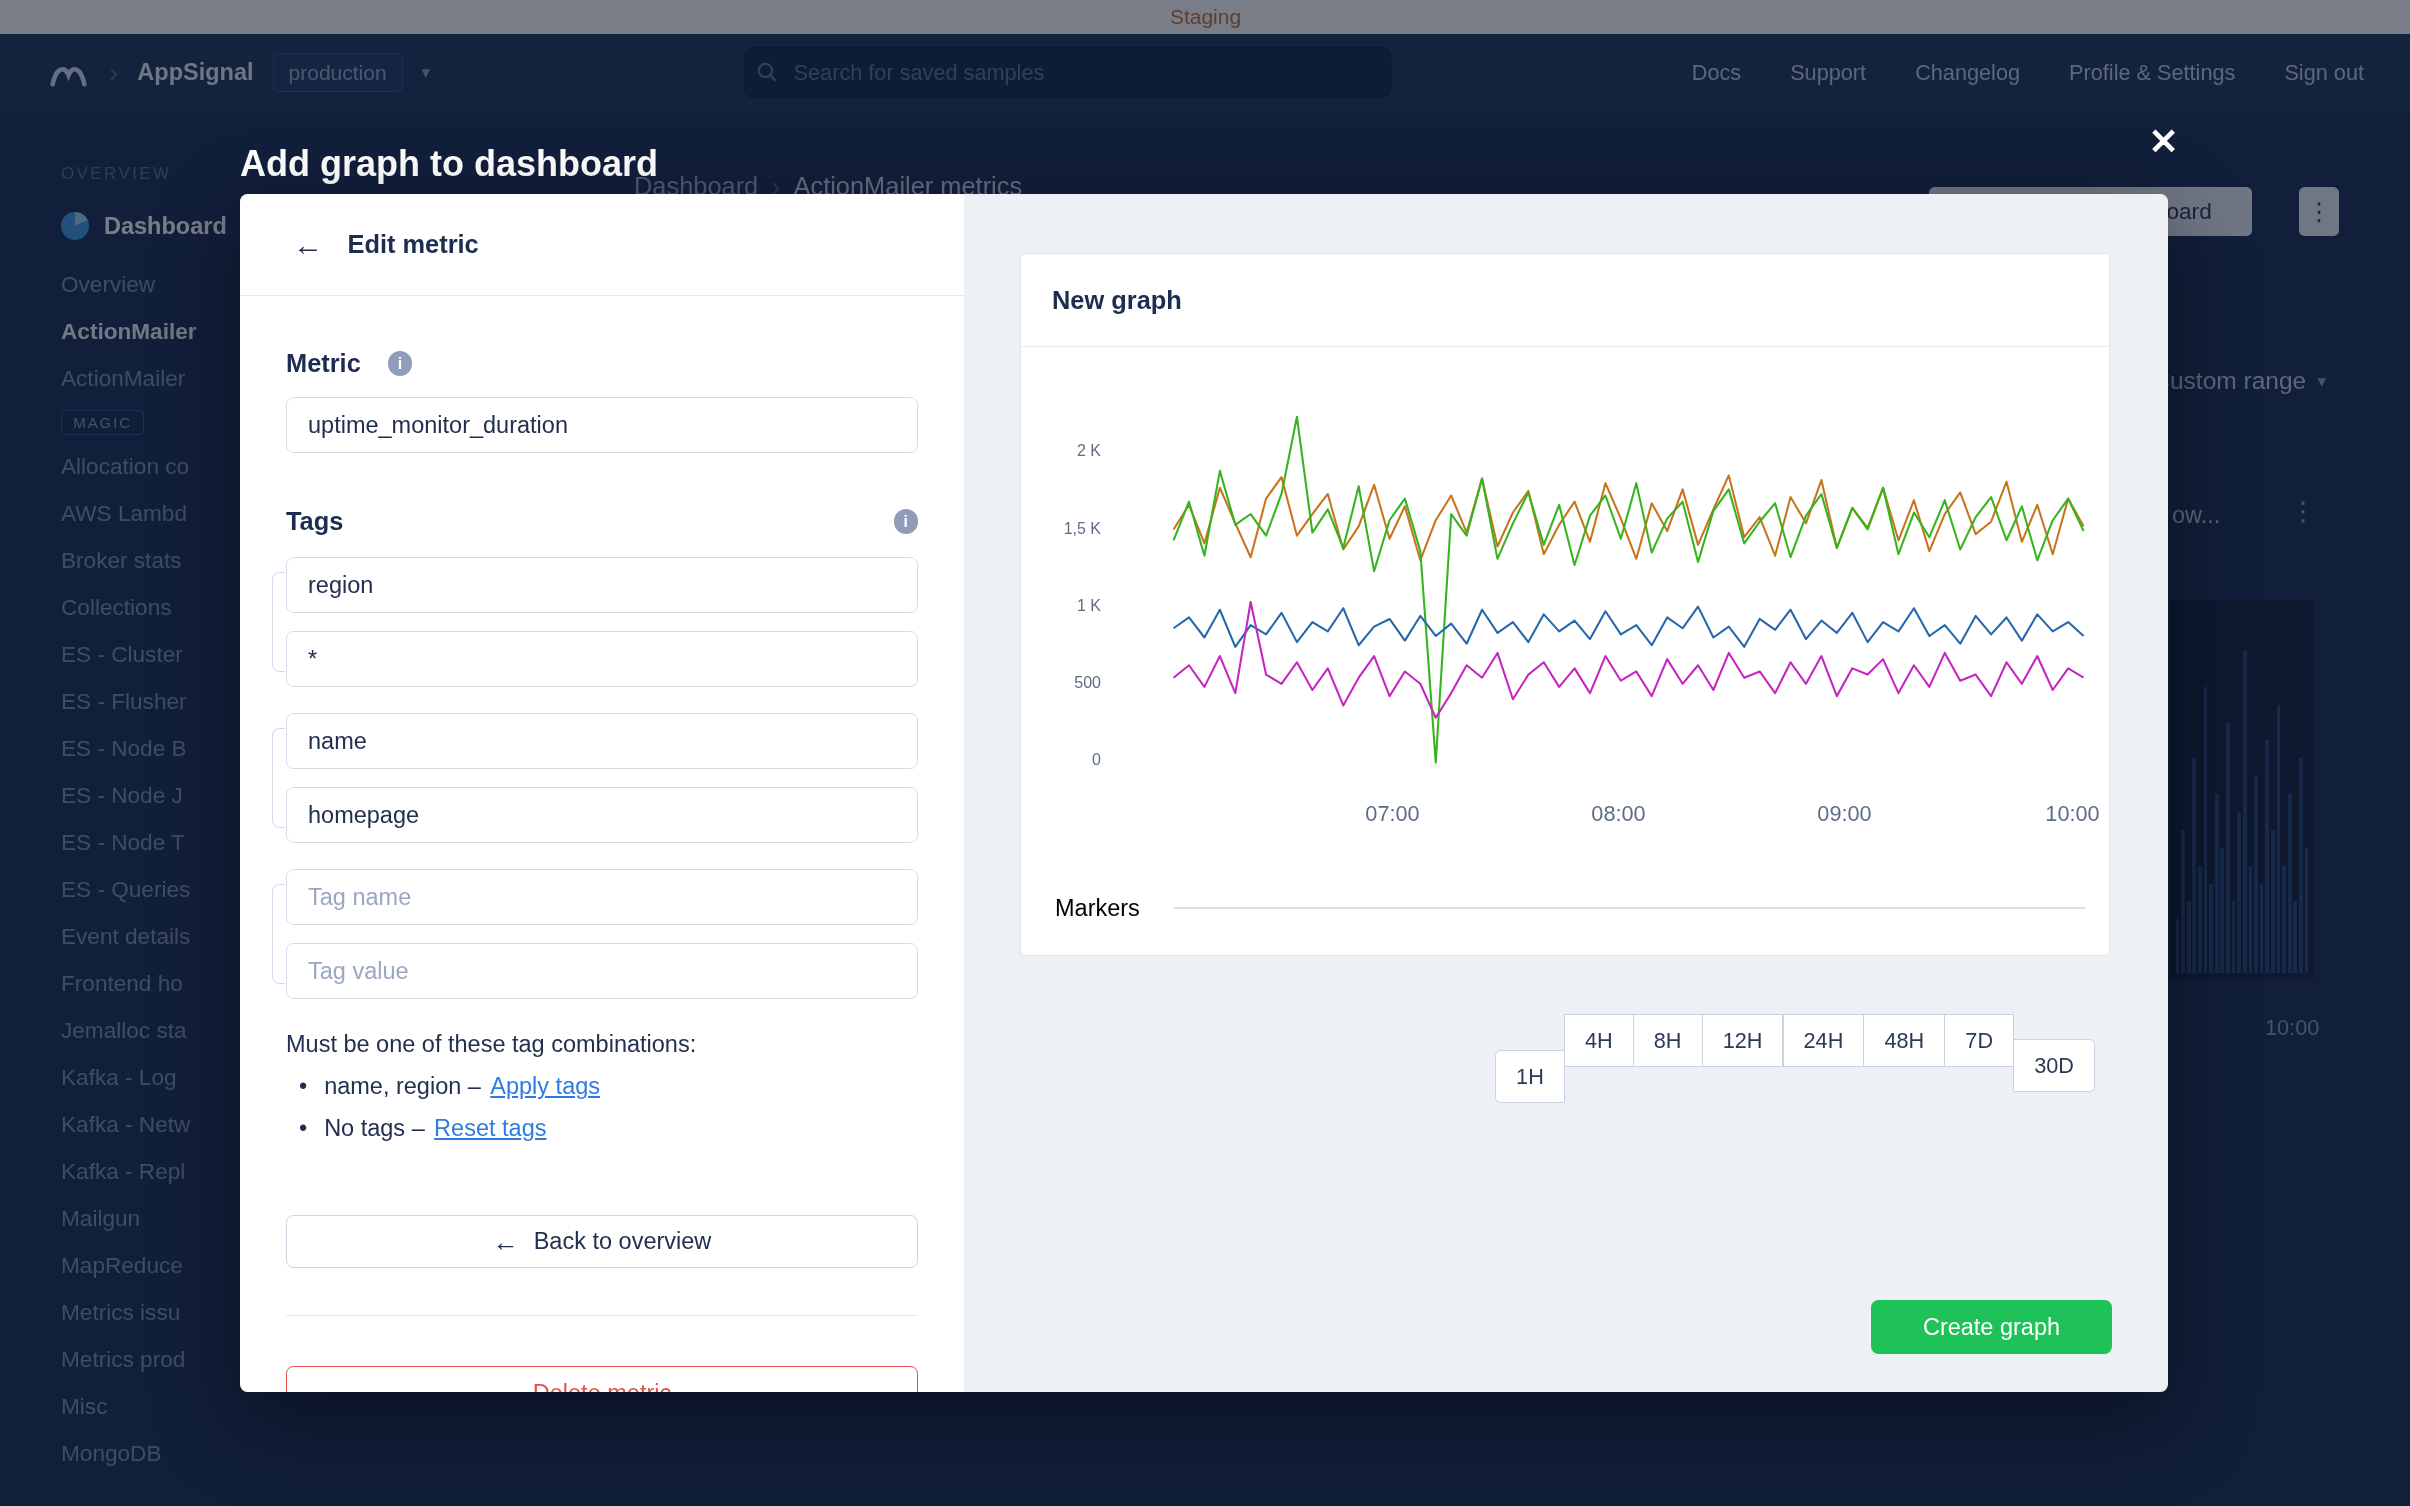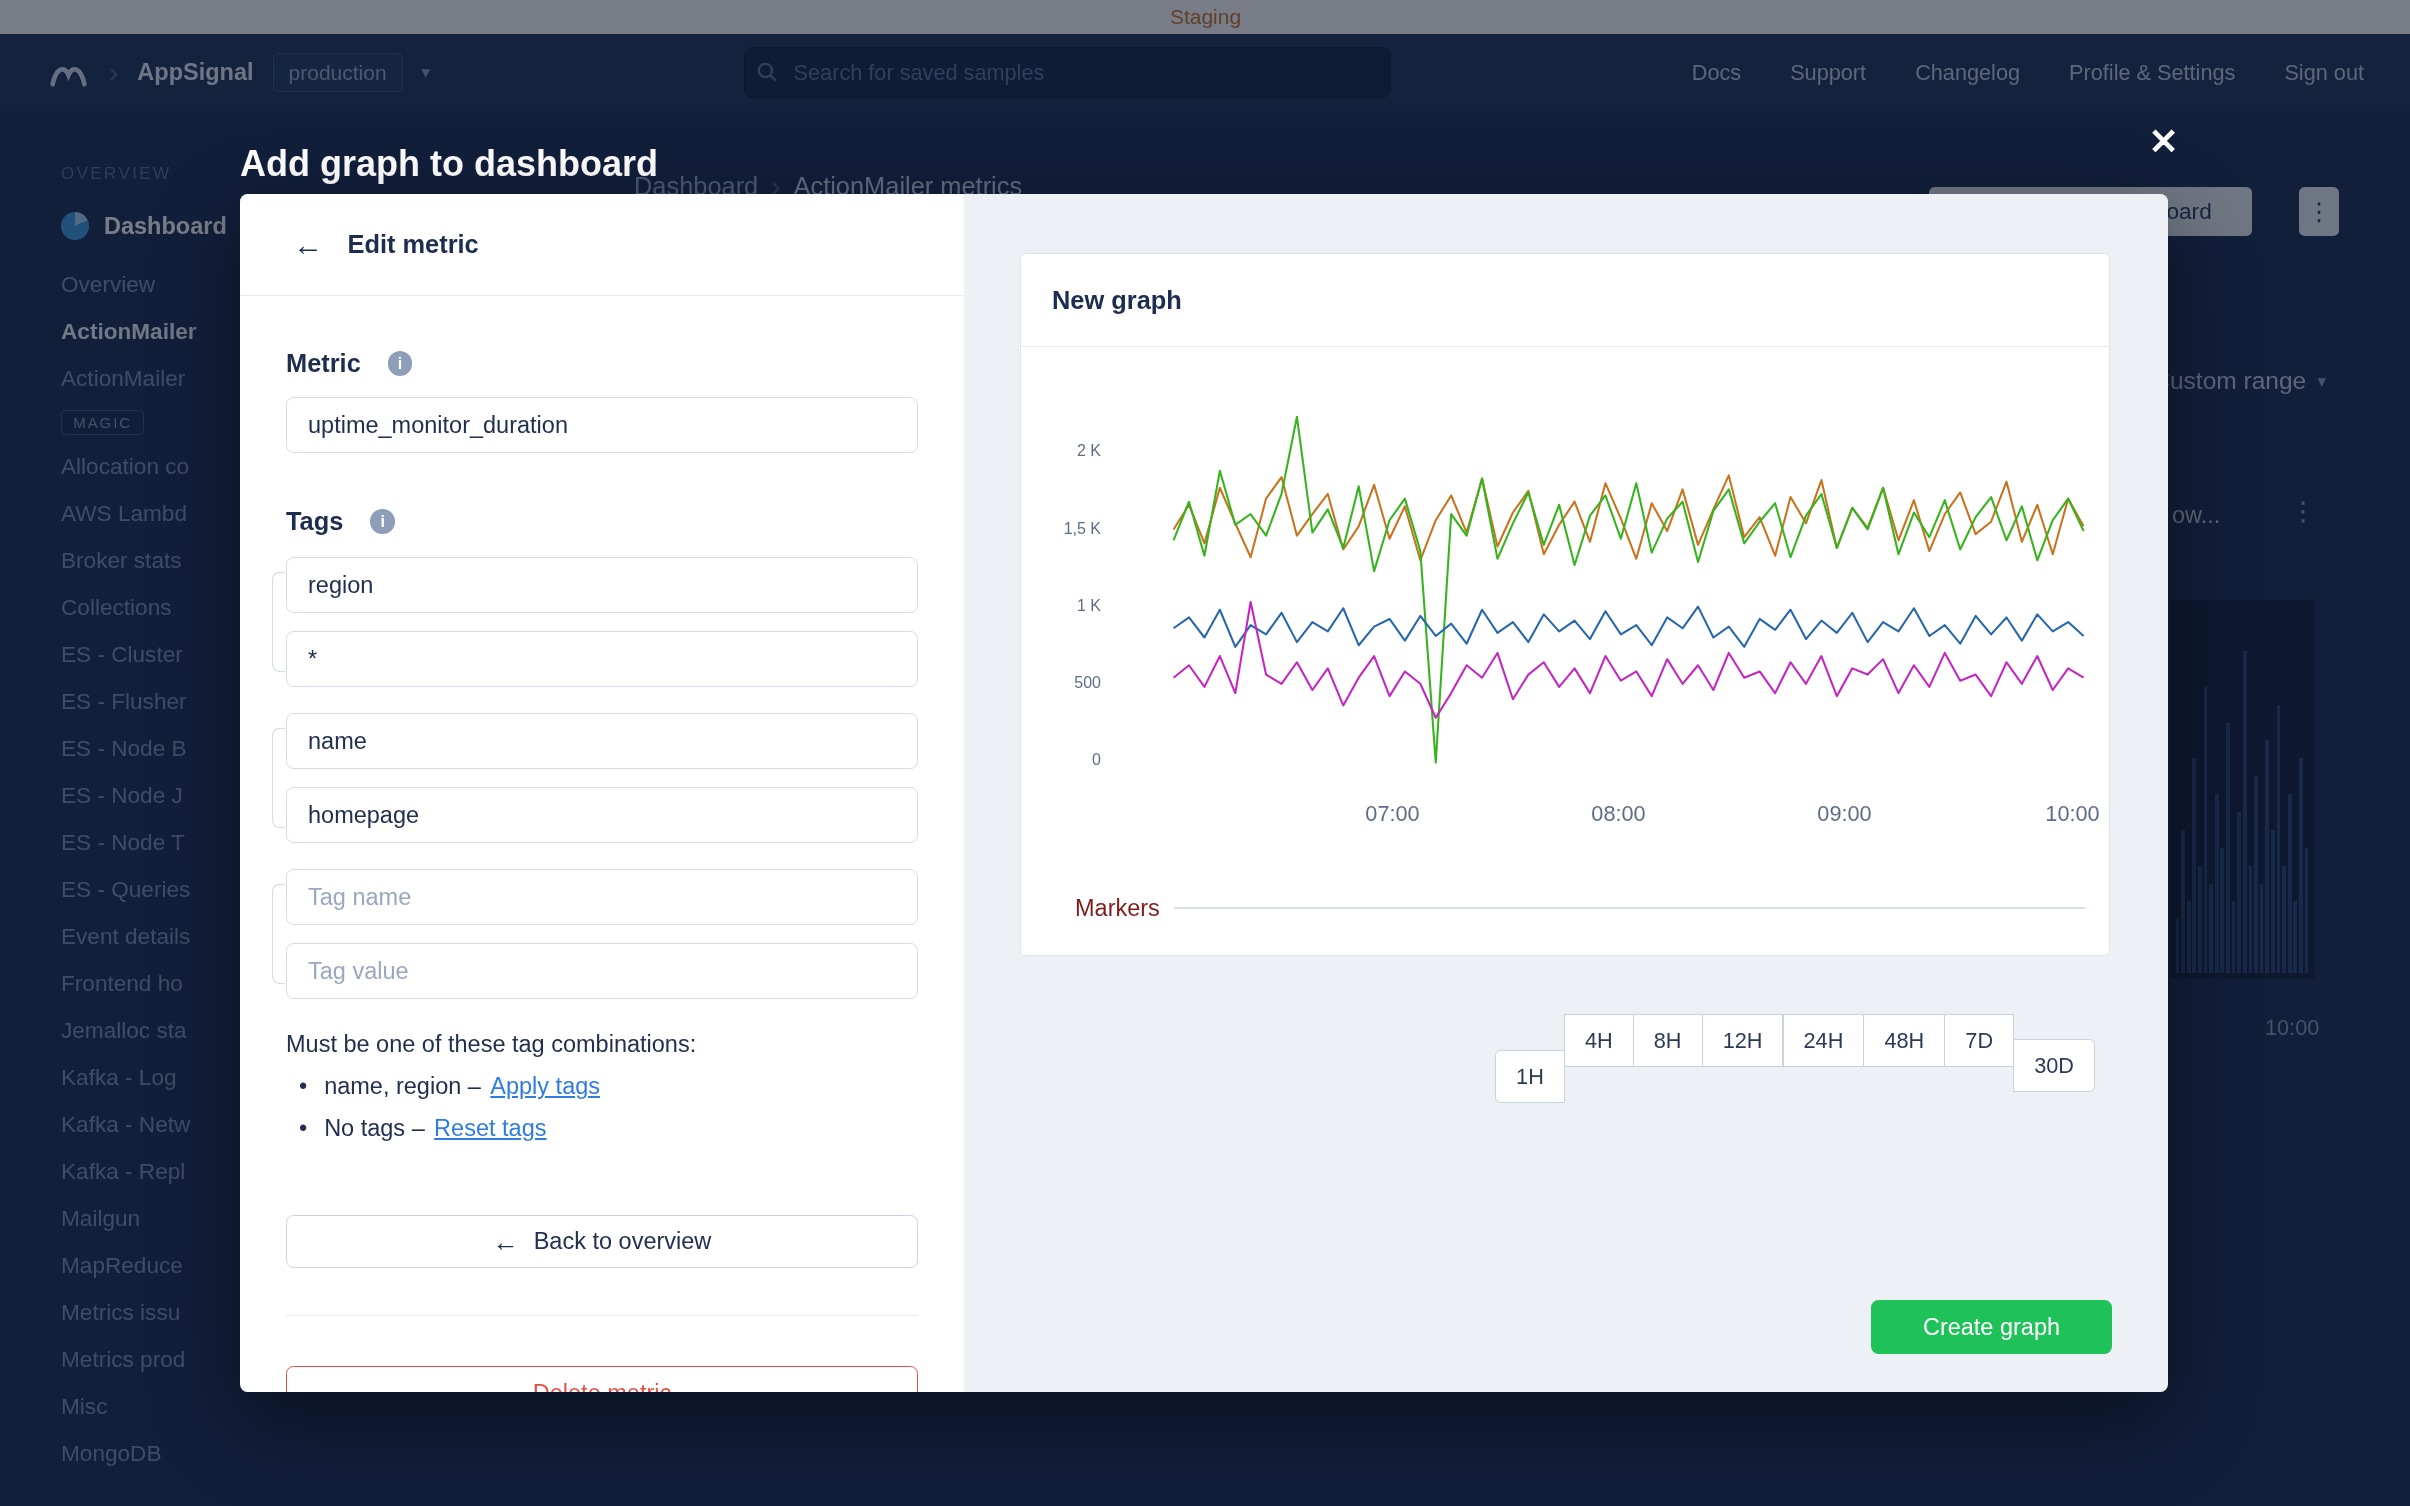--- a/index.html
+++ b/index.html
@@ -68,21 +68,21 @@
   .modal{position:absolute;left:240px;top:194px;width:1928px;height:1198px;z-index:10;border-radius:7.5px;
     overflow:hidden;display:flex;box-shadow:0 28px 85px rgba(0,0,0,.45);}
   .editor{width:724px;background:#ffffff;flex-shrink:0;box-sizing:border-box;}
   .editor-header{height:101px;border-bottom:0.9px solid #e6eaf1;display:flex;align-items:center;
     gap:24.5px;padding-left:53px;}
   .back-arrow{font-size:30px;color:#1d2d50;cursor:pointer;line-height:1;}
   .editor-title{font-size:25.4px;font-weight:bold;color:#1d2d50;}
   .editor-body{padding:0 46px;}
   .field-label{display:flex;align-items:center;gap:27px;font-size:25.4px;font-weight:bold;
     color:#1d2d50;margin:53px 0 19px;}
-  .field-label.tags{margin-top:54px;margin-bottom:21px;}
+  .field-label.tags{margin-top:54px;margin-bottom:21px;justify-content:space-between;}
   .info-icon{width:24.5px;height:24.5px;border-radius:50%;background:#8e9db8;color:#ffffff;font-size:16px;
     display:flex;align-items:center;justify-content:center;font-weight:bold;cursor:pointer;}
   .text-input{width:100%;height:56px;box-sizing:border-box;border:1.9px solid #d4dbe7;border-radius:7.5px;
     font-size:23.5px;color:#22304f;padding:0 21px;outline:none;background:#fff;font-family:inherit;}
   .text-input::placeholder{color:#9aa7bf;}
   .tag-pair{position:relative;margin-bottom:26px;display:flex;flex-direction:column;gap:18px;}
   .tag-pair .bracket{position:absolute;left:-14px;top:15px;bottom:15px;width:12.2px;
     border:1.9px solid #d4dbe7;border-right:none;border-radius:7.5px 0 0 7.5px;}
   .combos-heading{font-size:23.5px;color:#22304f;margin-top:32px;}
   .combo-line{font-size:23.5px;color:#22304f;margin-top:15px;padding-left:13px;display:flex;
@@ -98,21 +98,21 @@
     color:#e25046;font-size:23.5px;font-family:inherit;cursor:pointer;}
   
   .preview{flex:1;background:#edf0f5;position:relative;}
   .card{position:absolute;left:56px;top:59px;width:1090px;height:703px;background:#ffffff;
     border:0.9px solid #dfe5ee;border-radius:5.6px;box-sizing:border-box;}
   .card-header{height:92px;border-bottom:0.9px solid #e6eaf1;display:flex;align-items:center;
     padding-left:31px;font-size:25.4px;font-weight:bold;color:#1d2d50;}
   .card svg{position:absolute;left:0;top:0;pointer-events:none;}
   .y-label{position:absolute;left:0;width:80px;text-align:right;font-size:16px;color:#5d6d87;}
   .x-label{position:absolute;width:113px;text-align:center;font-size:21.7px;color:#5d6d87;top:547px;}
-  .markers-label{position:absolute;left:34px;top:641px;font-size:23.5px;color:#7f1d1d;margin-left:20px;}
+  .markers-label{position:absolute;left:34px;top:641px;font-size:23.5px;color:#000000;}
   .markers-line{position:absolute;left:153px;width:911px;top:653px;height:1.9px;background:#d9dfe8;}
   .ranges{position:absolute;right:73px;top:820px;display:flex;}
   .ranges button{height:53px;padding:0 20px;font-size:21.7px;color:#2b3a57;background:#fff;
     border:0.9px solid #c9d2df;margin-left:-0.9px;font-family:inherit;cursor:pointer;}
   .ranges button:first-child{border-radius:5.6px 0 0 5.6px;margin-left:0;margin-top:36px;}
   .ranges button:last-child{border-radius:0 5.6px 5.6px 0;margin-top:25px;}
   .create-btn{position:absolute;right:56px;top:1106px;width:241px;height:54px;background:#1fc258;
     color:#ffffff;border:none;border-radius:7.5px;font-size:23.5px;font-family:inherit;cursor:pointer;}
 </style>
 </head>

